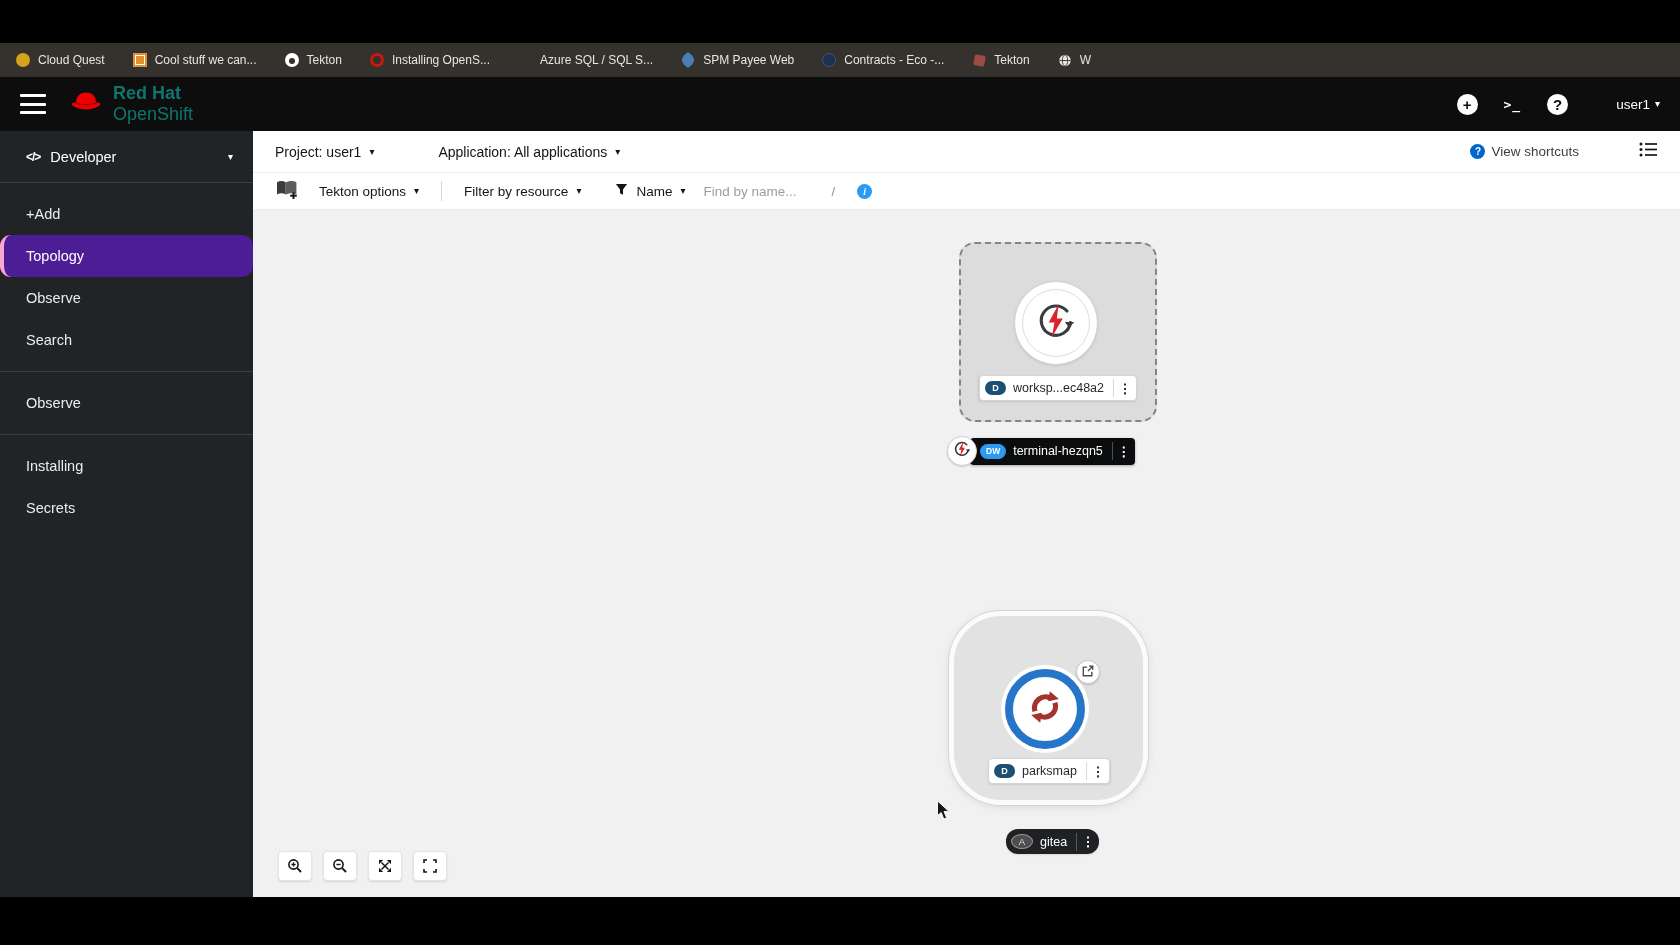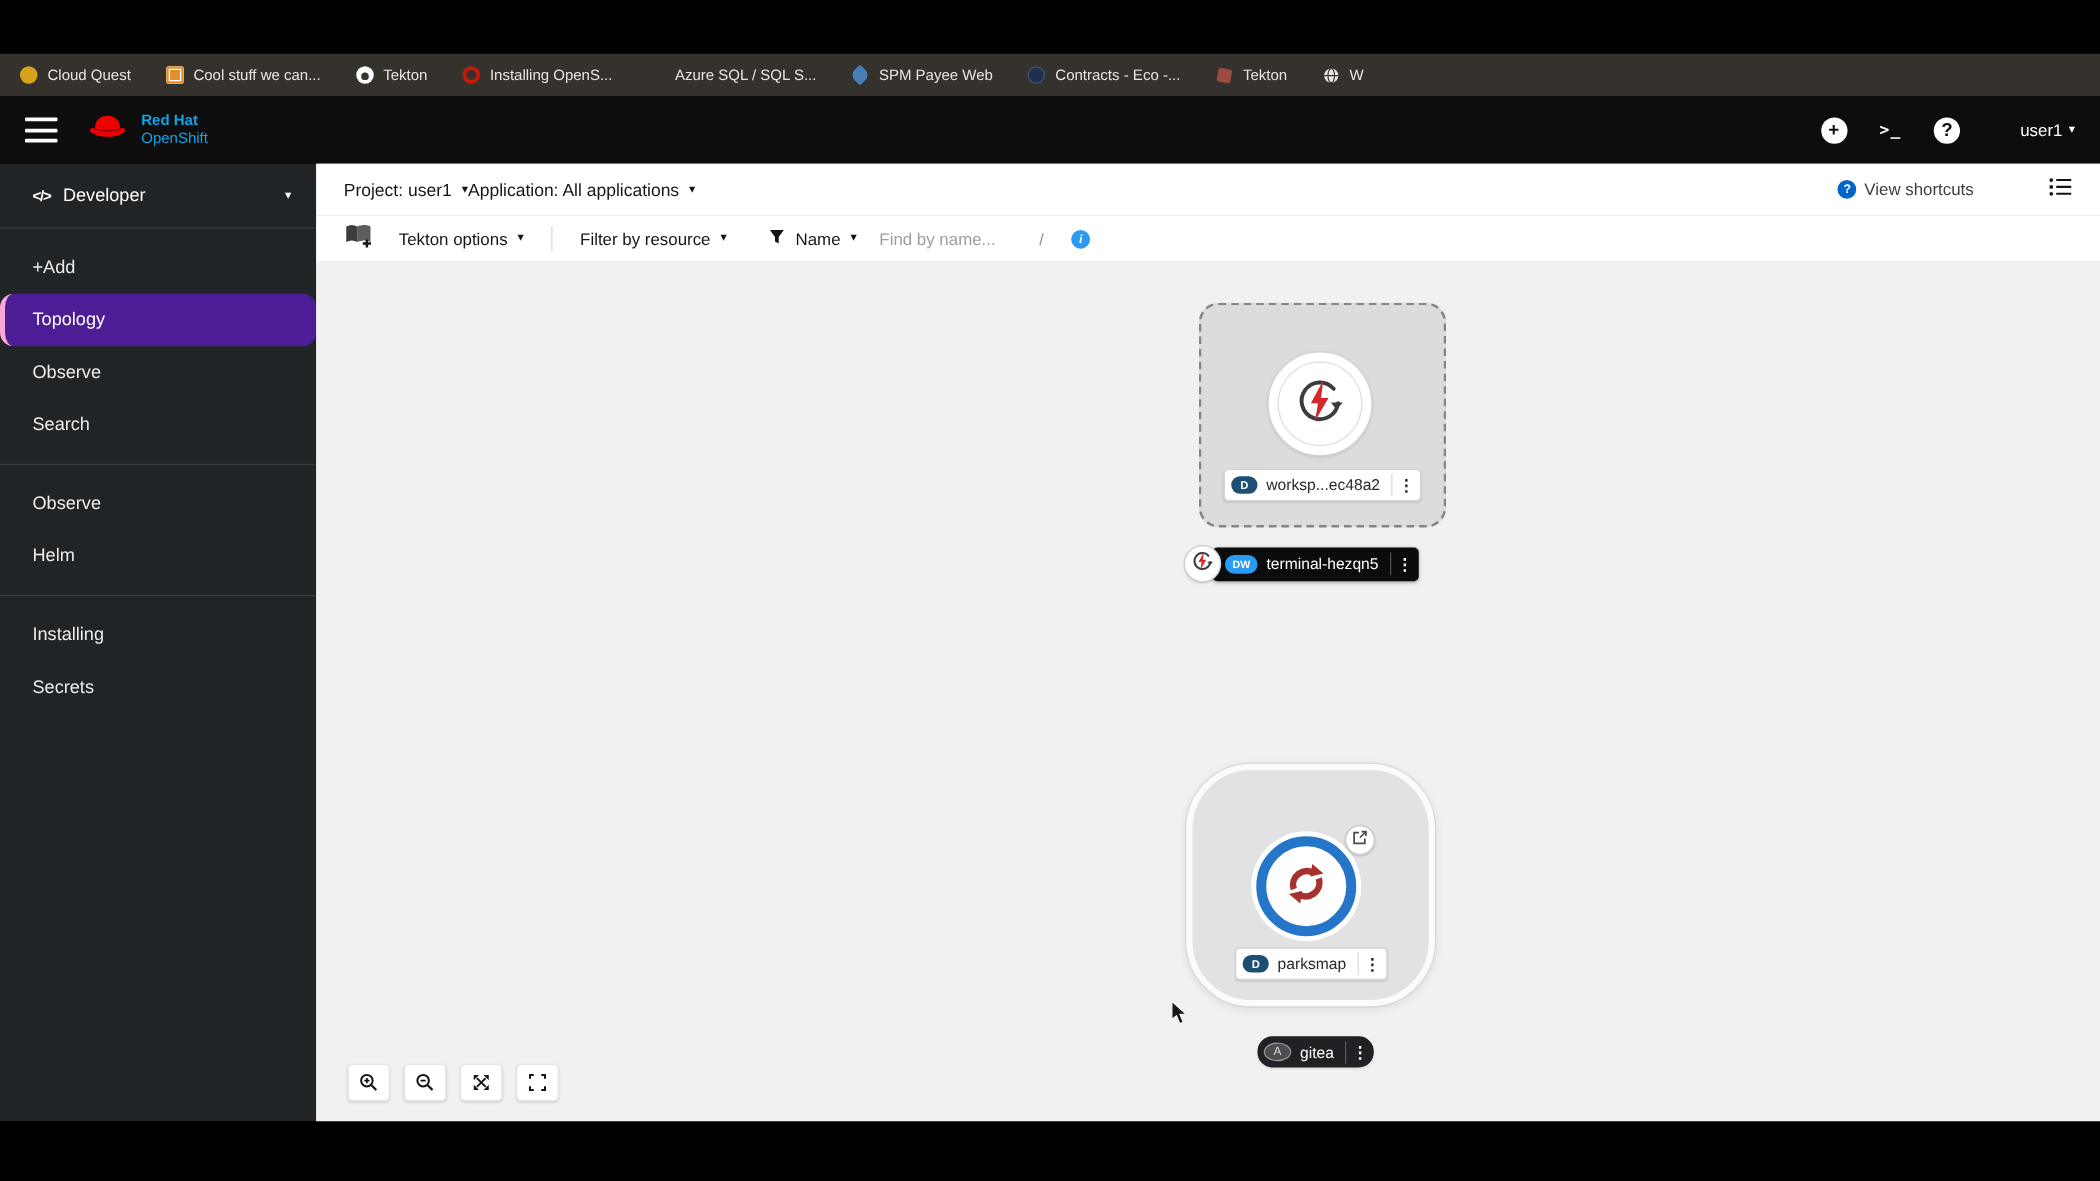--- a/index.html
+++ b/index.html
@@ -21,21 +21,21 @@
   .ic-feather { width:12px; height:12px; background:#4a7fb5; transform:rotate(45deg); border-radius:2px 6px 2px 6px; }
   .ic-navy { background:#1f2f52; border-radius:50%; border:1px solid #44536f; }
   .ic-tekton { width:11px; height:11px; background:#9c4a42; border-radius:2px; transform:rotate(10deg); }
 
   
   .masthead { position:absolute; top:77px; left:0; right:0; height:54px; background:#0d0d0d;
     display:flex; align-items:center; padding:0 20px; }
   .hamburger { width:26px; height:20px; display:flex; flex-direction:column; justify-content:space-between; margin-right:22px; cursor:pointer; }
   .hamburger i { display:block; height:3px; background:#fff; border-radius:1px; }
   .brand { display:flex; align-items:center; gap:9px; }
-  .brand-text { color:#0ea5e9; font-size:12px; line-height:1.15; }
+  .brand-text { color:#0f766e; font-size:18px; line-height:1.15; }
   .brand-text .b1 { font-weight:bold; }
   .mh-right { margin-left:auto; display:flex; align-items:center; gap:26px; }
   .mh-circle { width:21px; height:21px; background:#fff; border-radius:50%; color:#0d0d0d; font-weight:bold;
     font-size:15px; display:flex; align-items:center; justify-content:center; cursor:pointer; }
   .mh-term { color:#fff; font-weight:bold; font-size:13px; font-family:"DejaVu Sans Mono", monospace; letter-spacing:1px; cursor:pointer; }
   .mh-user { color:#fff; font-size:13.5px; display:flex; align-items:center; gap:5px; cursor:pointer; margin-left:22px; }
   .caret { font-size:10px; line-height:1; }
 
   
   .sidebar { position:absolute; top:131px; left:0; width:253px; height:766px; background:#212427; }
@@ -45,21 +45,21 @@
   .nav-header .caret { margin-left:auto; color:#fff; }
   .nav-list { padding-top:10px; }
   .nav-item { height:42px; display:flex; align-items:center; padding-left:26px; color:#ececec; font-size:14.5px; cursor:pointer; }
   .nav-item.active { background:#4c1d95; border-left:4px solid #f9a8d4; padding-left:22px; color:#fff;border-radius:11px; }
   .nav-sep { height:1px; background:#3a3d40; margin:10px 0; }
 
   
   .main { position:absolute; left:253px; top:131px; right:0; height:770px; background:#f1f1f2; }
   .ctxbar { height:42px; background:#fff; border-bottom:1px solid #ebebeb; display:flex; align-items:center; padding:0 22px; }
   .ctx-item { display:flex; align-items:center; gap:8px; font-size:14px; color:#151515; cursor:pointer; }
-  .ctx-item + .ctx-item { }
+  .ctx-item + .ctx-item { margin-left:64px; }
   .ctx-right { margin-left:auto; display:flex; align-items:center; gap:60px; }
   .shortcuts { display:flex; align-items:center; gap:6px; color:#3c3f42; font-size:13.5px; cursor:pointer; }
   .qmark { width:15px; height:15px; background:#0066cc; border-radius:50%; color:#fff; font-size:10px; font-weight:bold;
     display:flex; align-items:center; justify-content:center; }
 
   .filterbar { height:37px; background:#fff; border-bottom:1px solid #ececec; display:flex; align-items:center; padding:0 22px; }
   .fb-item { display:flex; align-items:center; gap:8px; font-size:13.5px; color:#151515; cursor:pointer; }
   .fb-vsep { width:1px; height:20px; background:#d9d9d9; margin:0 22px; }
   .find-input { border:none; outline:none; font-size:13.5px; color:#151515; width:120px; margin-left:18px; background:transparent; font-family:inherit; }
   .find-input::placeholder { color:#9b9ea1; }
@@ -232,23 +232,20 @@
         </div>
       <div class="nav-item">
           <span>Observe</span>
         </div>
       <div class="nav-item">
           <span>Search</span>
         </div>
       <div class="nav-sep"></div>
       <div class="nav-item">
           <span>Observe</span>
-        </div>
-      <div class="nav-item">
-          <span>Helm</span>
         </div>
       <div class="nav-sep"></div>
       <div class="nav-item">
           <span>Installing</span>
         </div>
       <div class="nav-item">
           <span>Secrets</span>
         </div>
     </div>
   </div>

